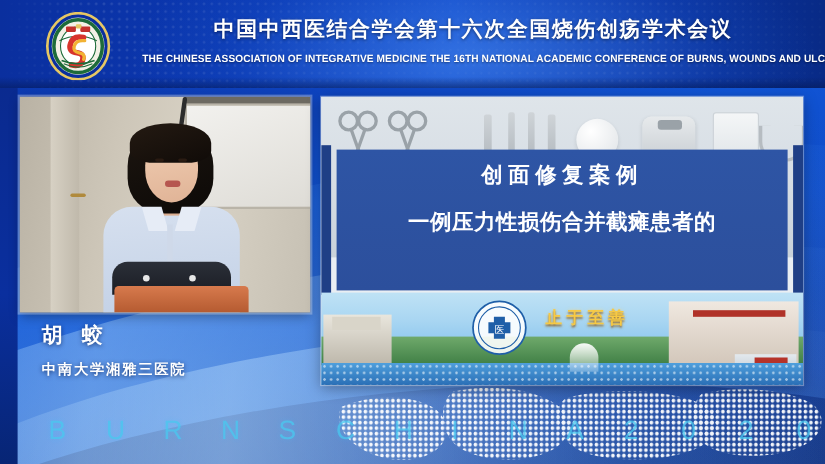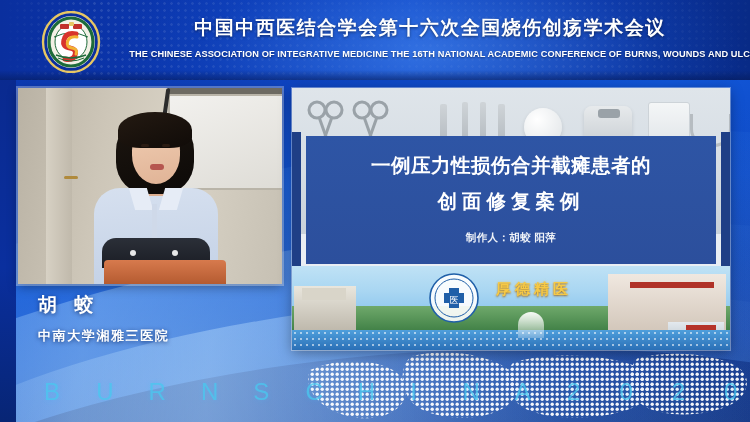--- a/index.html
+++ b/index.html
@@ -250,23 +250,22 @@
     <div class="sl-jar1"></div>
     <div class="sl-jar2"></div>
     <div class="sl-jar2lid"></div>
     <div class="sl-box"></div>
     <div class="sl-steth"></div>
 
     <div class="sl-leftbar"></div>
     <div class="sl-rightbar"></div>
 
     <div id="slide-title-card">
+      <div id="slide-title-l2">创面修复案例</div>
       <div id="slide-title-l1">一例压力性损伤合并截瘫患者的</div>
-      <div id="slide-title-l2">创面修复案例</div>
-      <div id="slide-author">制作人：胡蛟  阳萍</div>
     </div>
 
     <div id="slide-footer">
       <div class="ft-hill"></div>
       <div class="ft-bldgL"></div>
       <div class="ft-bldgL2"></div>
       <div class="ft-bldgR"></div>
       <div class="ft-redband"></div>
       <div class="ft-bldgR2"></div>
       <div class="ft-redband2"></div>
@@ -278,21 +277,21 @@
         <svg width="52" height="52" viewBox="0 0 52 52">
           <circle cx="26" cy="26" r="24" fill="#ffffff" opacity=".9"></circle>
           <circle cx="26" cy="26" r="24" fill="none" stroke="#1f5fa8" stroke-width="1.6"></circle>
           <circle cx="26" cy="26" r="19" fill="none" stroke="#1f5fa8" stroke-width="1"></circle>
           <path d="M21 16 h10 v5 h5 v10 h-5 v5 h-10 v-5 h-5 v-10 h5 z" fill="#1f5fa8"></path>
           <text x="26" y="31" font-size="9" fill="#ffffff" text-anchor="middle" font-family="DejaVu Sans, sans-serif">医</text>
         </svg>
       </div>
 
       <div class="ft-calli">
-        <div class="l1">厚德精医</div>
+        <div class="l1">止于至善</div>
       </div>
     </div>
   </div>
 
   <div id="speaker-block">
     <div id="speaker-name">胡 蛟</div>
     <div id="speaker-org">中南大学湘雅三医院</div>
   </div>
 
   <div id="wordmark">

